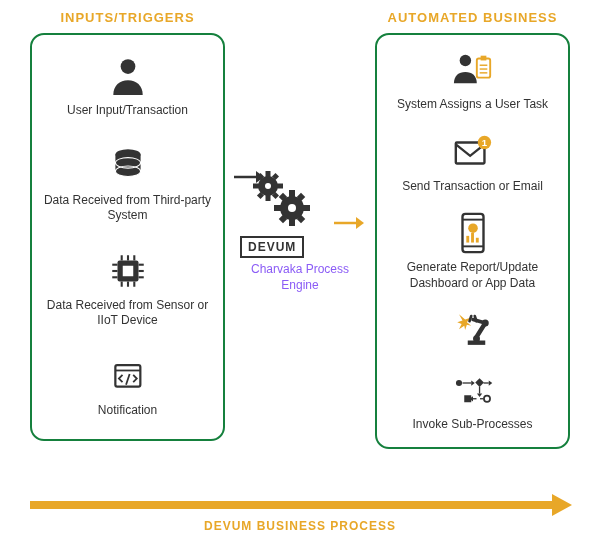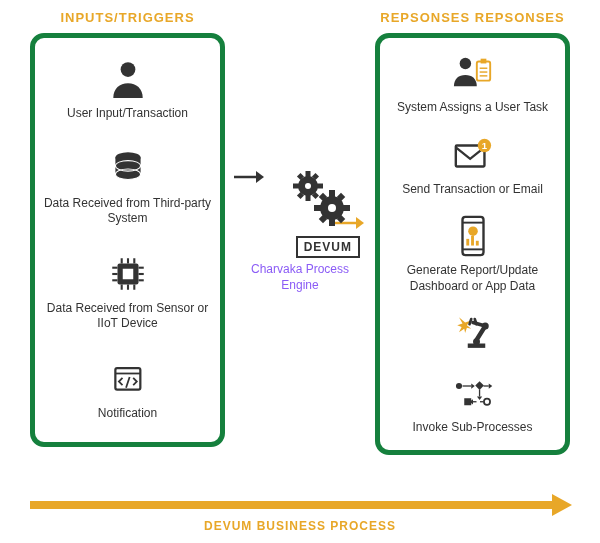--- a/index.html
+++ b/index.html
@@ -19,21 +19,21 @@
   }
   .col-title {
     text-align: center;
     color: #e8a728;
     font-size: 13px;
     font-weight: 700;
     letter-spacing: 1px;
     margin-bottom: 8px;
   }
   .panel {
-    border: 5px solid #15803d;
+    border: 2px solid #15803d;
     border-radius: 14px;
     padding: 14px 8px;
     width: 195px;
     display: flex;
     flex-direction: column;
     gap: 18px;
   }
   .panel-left { gap: 26px; padding: 20px 8px; }
   .item {
     display: flex;
@@ -46,21 +46,21 @@
     color: #333;
     margin-top: 6px;
     line-height: 1.3;
   }
   .icon { width: 42px; height: 42px; display: flex; align-items: center; justify-content: center; }
   .icon svg { width: 100%; height: 100%; }
   .icon-sm svg { width: 85%; height: 85%; }
   .middle {
     display: flex;
     flex-direction: column;
-    align-items: flex-end;
+    align-items: flex-start;
     justify-content: center;
     width: 120px;
     padding-top: 160px;
     position: relative;
   }
   .gear-block { position: relative; width: 80px; height: 60px; }
   .gear-block svg { width: 100%; height: 100%; }
   .devum-logo {
     border: 2px solid #333;
     padding: 2px 6px;
@@ -234,21 +234,21 @@
               <rect x="6" y="8" width="6" height="6" transform="rotate(-45 9 11)"></rect>
             </g>
         </g>
       </svg>
     </div>
     <div class="devum-logo">DEVUM</div>
     <div class="engine-label">Charvaka Process Engine</div>
   </div>
 
   <div>
-    <div class="col-title">REPSONSES REPSONSES</div>
+    <div class="col-title">AUTOMATED BUSINESS</div>
     <div class="panel">
 
       <div class="item">
         <div class="icon">
           <svg viewBox="0 0 44 40">
               <circle cx="14" cy="10" r="6" fill="#333"></circle>
               <path d="M2 34c0-8 5-12 12-12s12 4 12 12z" fill="#333"></path>
               <rect x="26" y="8" width="14" height="20" rx="2" fill="none" stroke="#e8a728" stroke-width="2"></rect>
               <rect x="30" y="5" width="6" height="5" fill="#e8a728"></rect>
               <line x1="29" y1="15" x2="37" y2="15" stroke="#e8a728" stroke-width="1.5"></line>

